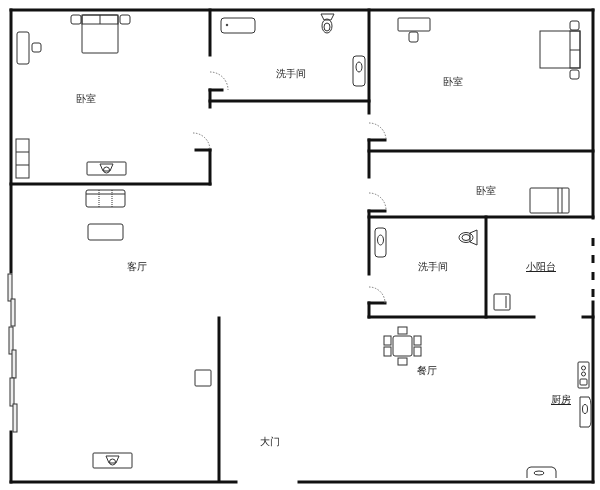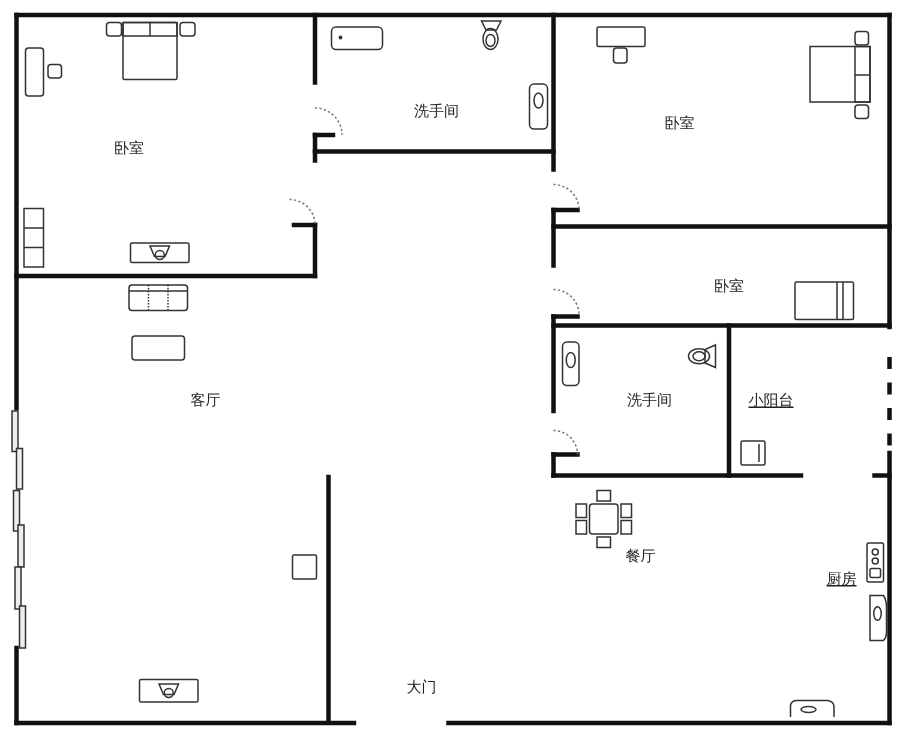--- a/index.html
+++ b/index.html
@@ -208,18 +208,18 @@
     </g>
   </g>
 </svg>
 
 <div>
   <span class="label" style="left:86px;top:99px;">卧室</span>
   <span class="label" style="left:291px;top:74px;">洗手间</span>
   <span class="label" style="left:453px;top:82px;">卧室</span>
   <span class="label" style="left:486px;top:191px;">卧室</span>
   <span class="label" style="left:433px;top:267px;">洗手间</span>
-  <span class="label" style="left:514px;top:267px;text-decoration:underline;">小阳台</span>
+  <span class="label" style="left:541px;top:267px;text-decoration:underline;">小阳台</span>
   <span class="label" style="left:137px;top:267px;">客厅</span>
   <span class="label" style="left:427px;top:371px;">餐厅</span>
-  <span class="label" style="left:561px;top:386px;text-decoration:underline;">厨房</span>
-  <span class="label" style="left:270px;top:458px;margin-left:11px;">大门</span>
+  <span class="label" style="left:561px;top:400px;text-decoration:underline;">厨房</span>
+  <span class="label" style="left:270px;top:442px;">大门</span>
 </div>
 
 </body></html>

